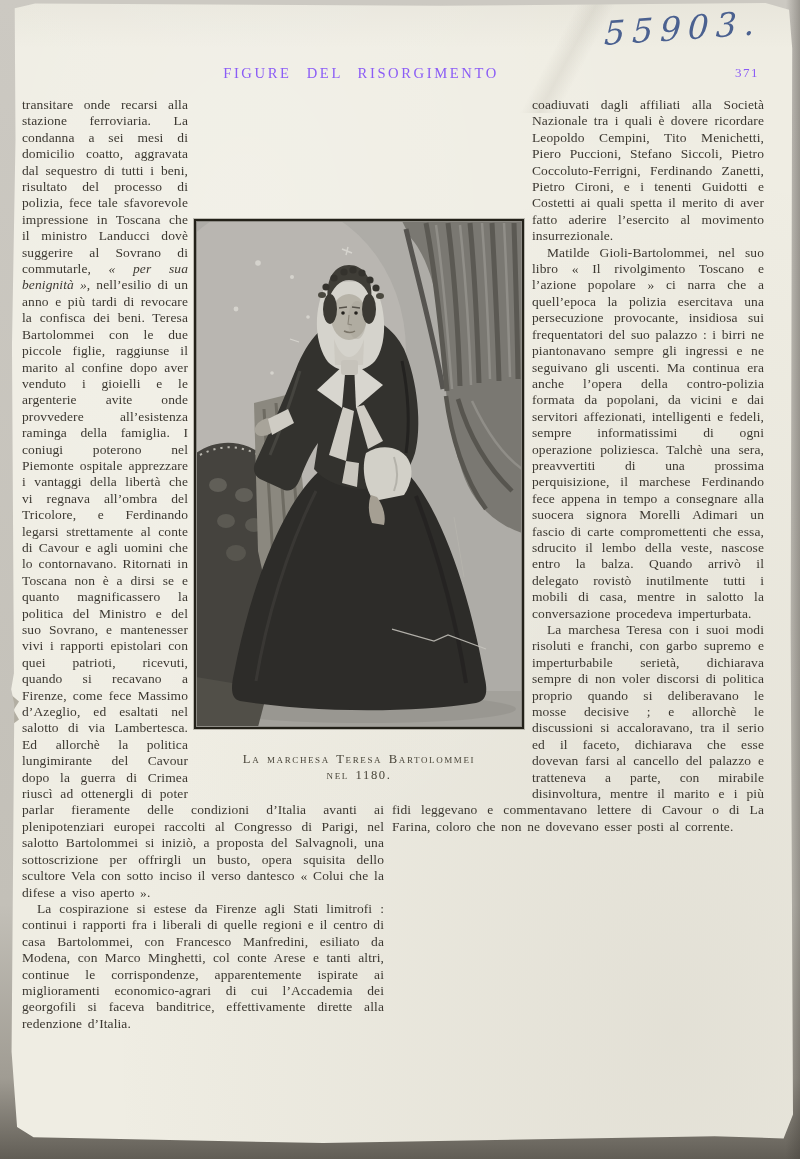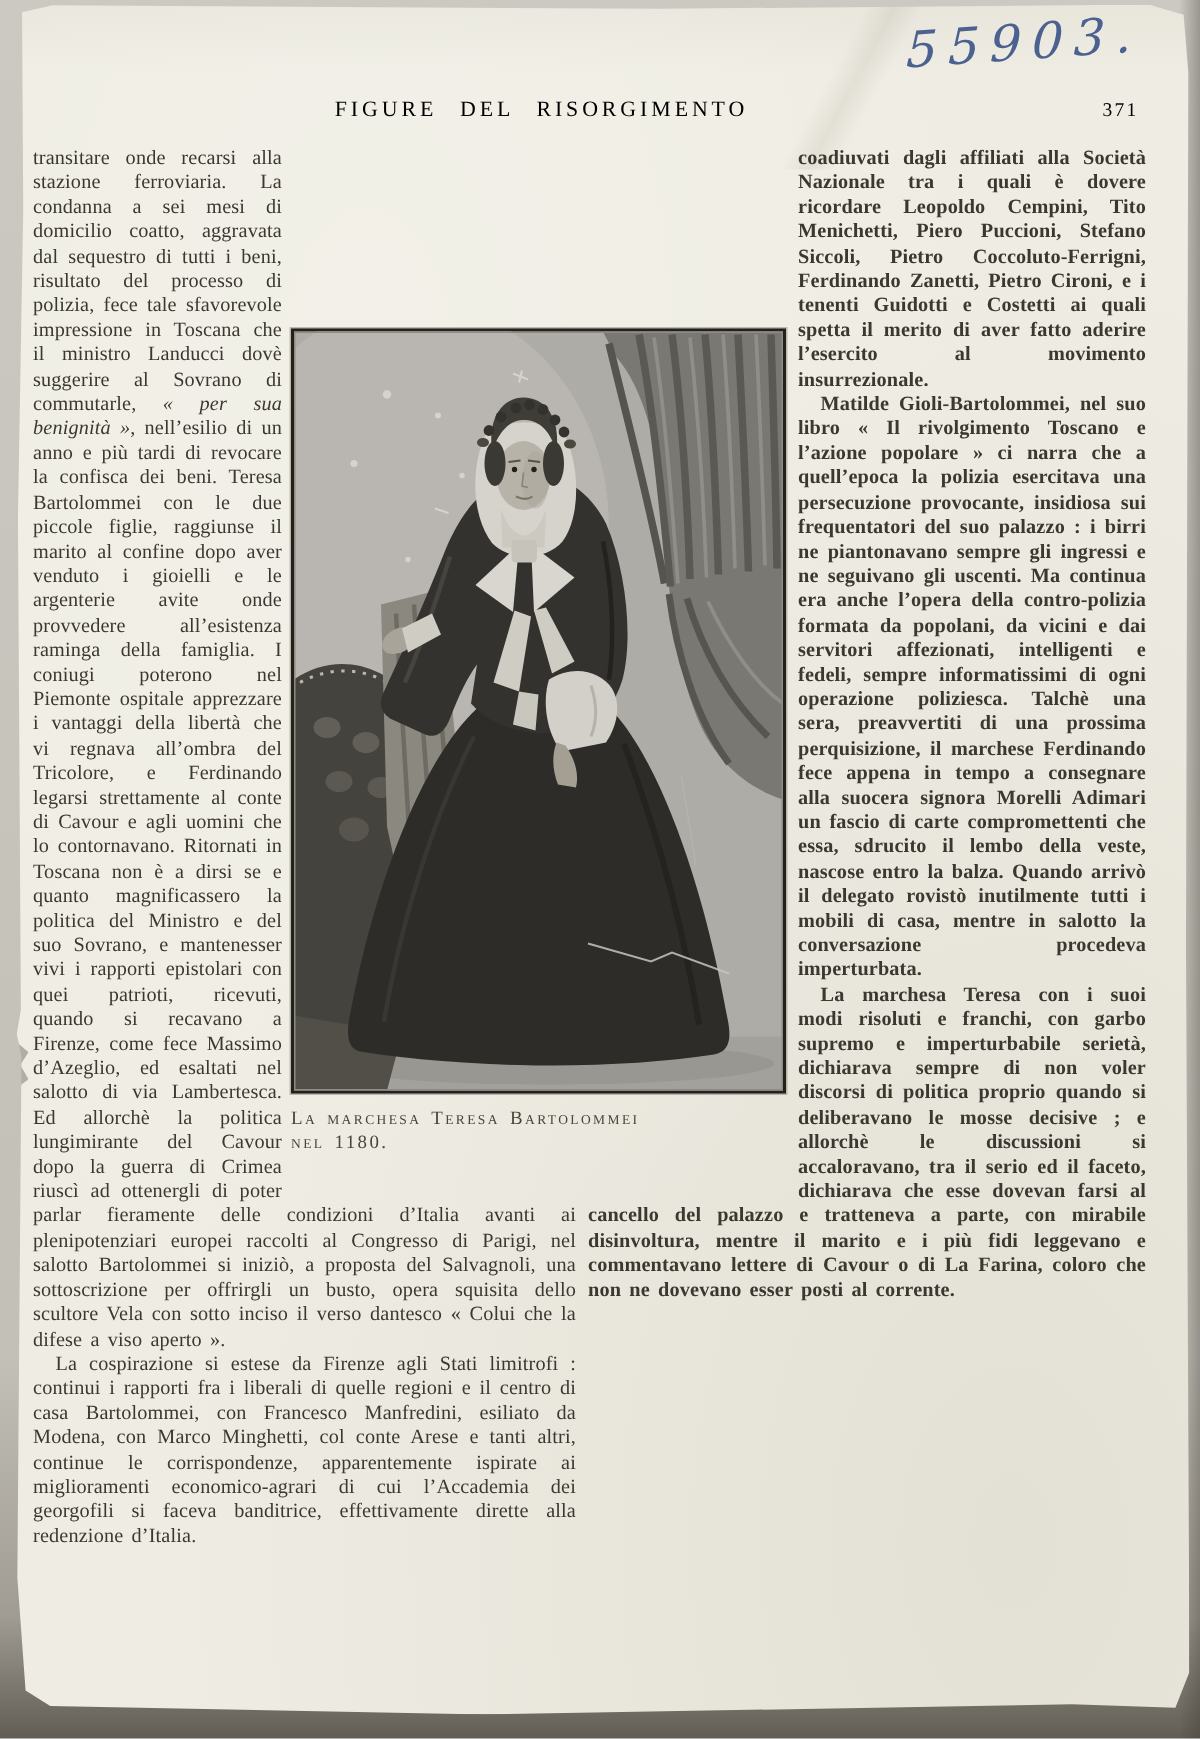--- a/index.html
+++ b/index.html
@@ -29,43 +29,43 @@
     background:linear-gradient(118deg,rgba(255,255,255,0) 44%,rgba(110,102,88,.10) 50%,rgba(255,255,255,0) 56%);}
   .nick{position:absolute;left:-1px;top:690px;width:10px;height:34px;background:#a39e91;
     clip-path:polygon(0 0,100% 25%,45% 50%,100% 78%,0 100%);opacity:.8;}
 
   .handwritten{
     position:absolute;top:4px;left:594px;width:200px;
     font-family:"DejaVu Serif",serif;font-style:italic;
     font-size:33px;color:#3e568a;opacity:.92;letter-spacing:7px;
     transform:rotate(-4deg) skewX(-6deg);white-space:nowrap;
   }
-  .running-head{position:absolute;top:62px;left:0;width:100%;height:22px;color:#000000;}
+  .running-head{position:absolute;top:62px;left:0;width:100%;height:22px;color:#8b5cf6;}
   .head-title{position:absolute;left:130px;width:442px;text-align:center;
     font-size:14.6px;letter-spacing:2.6px;word-spacing:9px;}
   .head-pagenum{position:absolute;right:34px;font-size:13px;letter-spacing:1.5px;}
 
   .content{position:absolute;left:12px;top:94px;width:742px;height:1044px;}
   .col{position:absolute;top:0;}
   .col-left{left:0;width:362px;}
-  .col-right{left:370px;width:372px;font-weight:bold;}
+  .col-right{left:370px;width:372px;}
   .col p{
     margin:0;font-size:13.5px;line-height:16.4px;text-align:justify;
     color:#3c3831;word-spacing:2px;letter-spacing:.1px;hyphens:auto;
   }
   .col p.indent{text-indent:15px;}
   .ital{font-style:italic;}
   .wrap-spacer-right{float:right;width:196px;height:584px;margin-top:106px;}
   .wrap-spacer-left{float:left;width:140px;height:584px;margin-top:106px;}
 
   .portrait{position:absolute;left:172px;top:122px;width:330px;margin:0;}
   .photo-frame{border:2px solid #232119;line-height:0;background:#aeaca7;
     box-shadow:0 0 0 1px rgba(90,86,78,.35);}
   .portrait figcaption{
-    margin-top:9px;text-align:left;font-variant:small-caps;
+    margin-top:23px;text-align:center;font-variant:small-caps;
     font-size:12.6px;line-height:15.5px;letter-spacing:1.6px;word-spacing:2px;color:#494539;
   }
 </style>
 </head>
 <body>
 
 <div class="backdrop-shade"></div>
 
 <div class="paper">
   <div class="paper-grain"></div>

